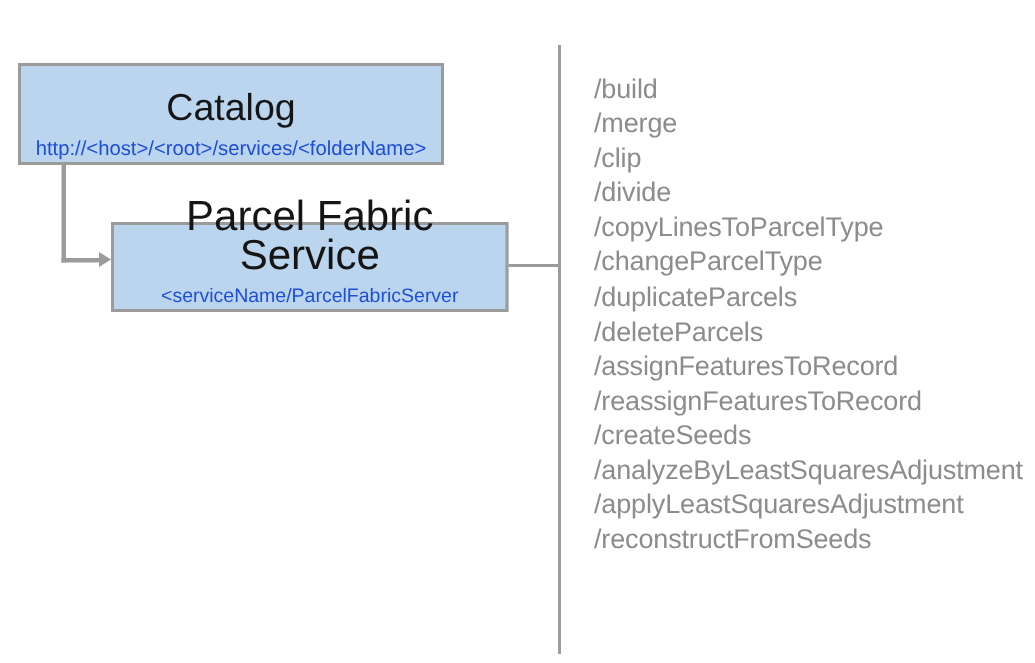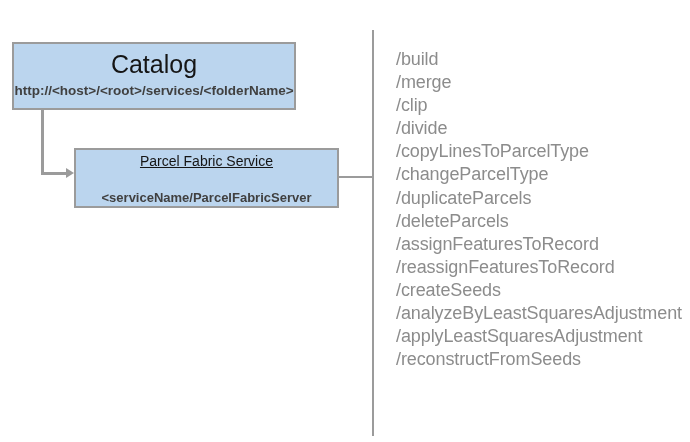--- a/index.html
+++ b/index.html
@@ -23,54 +23,54 @@
 
   
   .node {
     position: absolute;
     box-sizing: border-box;
     background: #bbd5ee;
     border: 2px solid #9b9b9b;
     display: flex;
     flex-direction: column;
     align-items: center;
-    justify-content: center;
+    justify-content: flex-end;
     text-align: center;
   }
   .node-title {
     color: #151515;
     font-size: 25px;
     line-height: 29px;
     font-weight: normal;
     letter-spacing: 0px;
   }
   .node-subtitle {
-    color: #404040;
+    color: #1d4ed8;
     font-size: 13.5px;
     line-height: 18px;
-    font-weight: bold;
+    font-weight: normal;
     margin-top: 3px;
   }
 
   #catalog-node {
     left: 12px;
     top: 42px;
     width: 284px;
     height: 68px;
   }
   #catalog-node .node-title { margin-top: -2px; }
 
   #service-node {
     left: 74px;
     top: 148px;
     width: 265px;
     height: 60px;
   }
-  #service-node .node-title { font-size: 14px; line-height: 26px; margin-top: -1px; text-decoration: underline;}
-  #service-node .node-subtitle { font-size: 13px; margin-top: 15px; }
+  #service-node .node-title { font-size: 28px; line-height: 26px; margin-top: -1px;}
+  #service-node .node-subtitle { font-size: 13px; margin-top: 5px; }
 
   
   .conn {
     position: absolute;
     background: #9b9b9b;
   }
   
   #conn-v1 {
     left: 41px;
     top: 110px;

